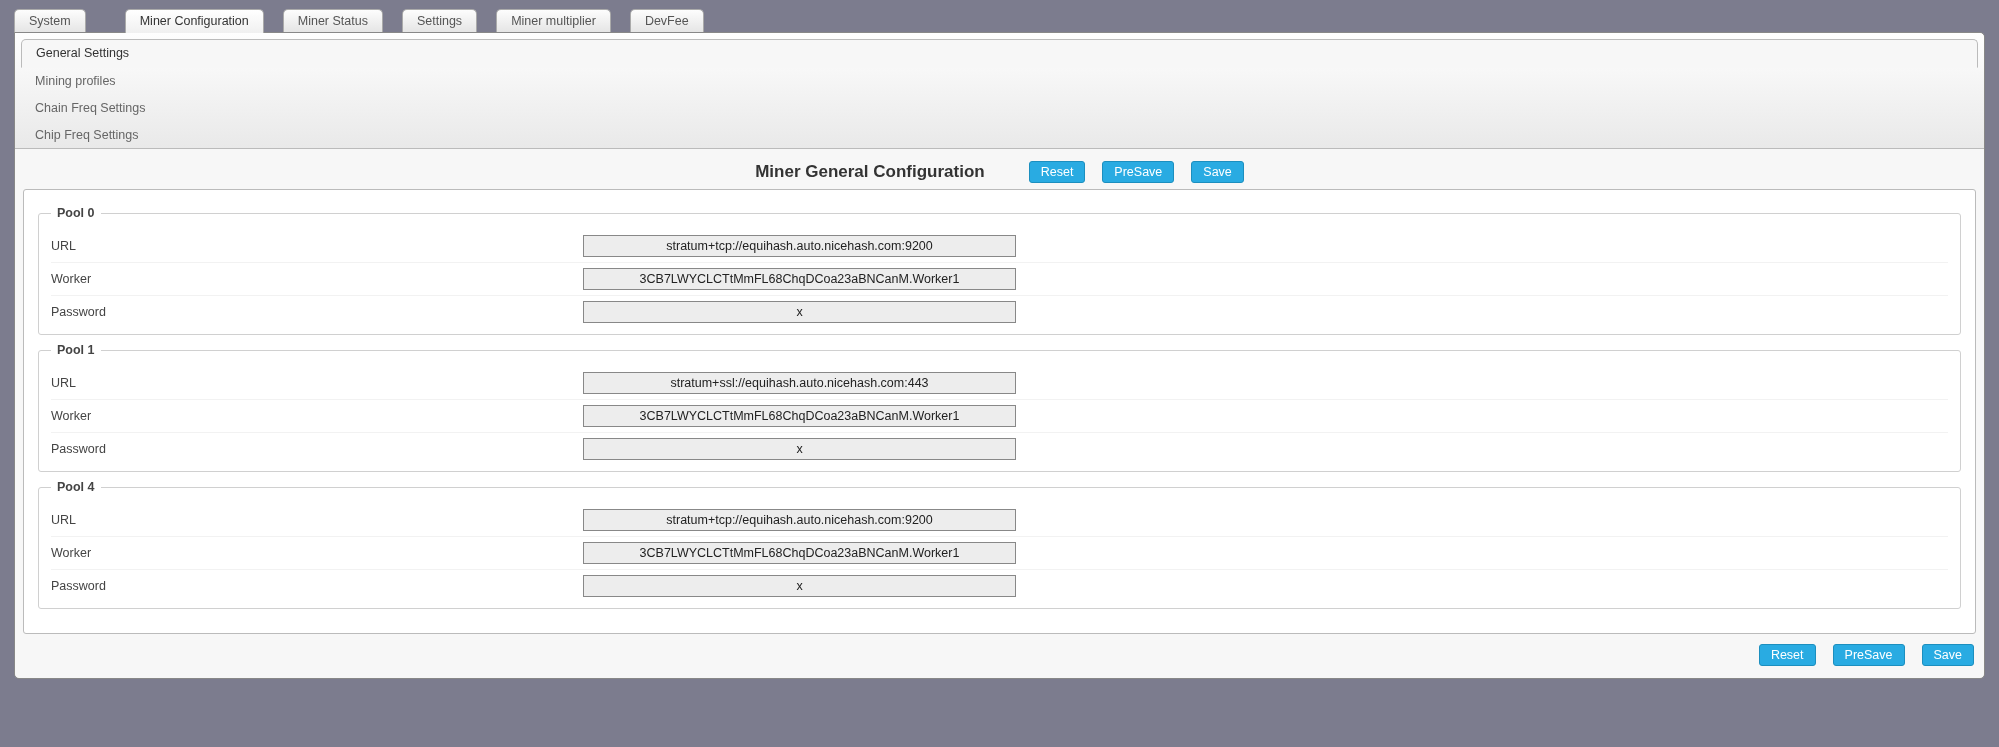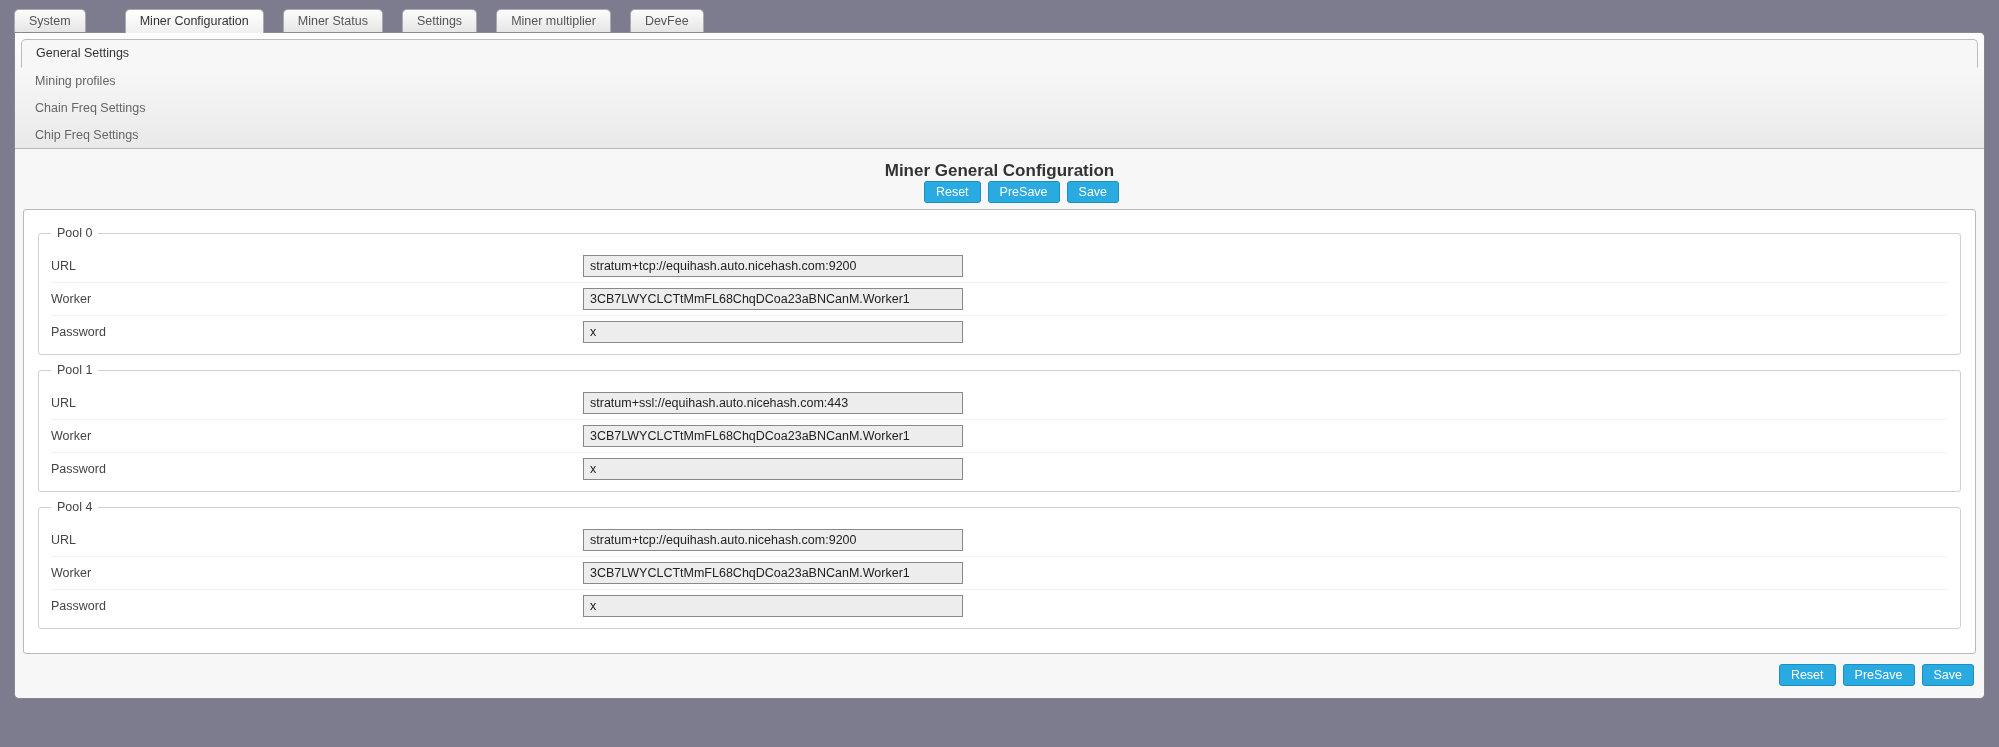--- a/index.html
+++ b/index.html
@@ -72,28 +72,27 @@
   .content-area {
     background: #f7f7f7;
     padding: 10px 8px 12px 8px;
     border-radius: 0 0 5px 5px;
   }
   .header-row {
     display: flex;
     align-items: center;
     justify-content: center;
     padding: 2px 2px 6px 2px;
-    flex-direction: column;
   }
   .page-title {
     font-size: 17px;
     font-weight: 700;
     color: #333;
   }
-  .btn-row { display:flex; gap:7px;padding-left:44px; }
+  .btn-row { display:flex; gap:17px;padding-left:44px; }
   .btn {
     background: #29abe2;
     color: #fff;
     border: 1px solid #1c8fbf;
     border-radius: 3px;
     padding: 3px 11px;
     font-size: 12.5px;
     cursor: pointer;
   }
   .form-panel {
@@ -104,45 +103,46 @@
   }
   fieldset.pool {
     border: 1px solid #d0d0d0;
     border-radius: 3px;
     margin: 0 0 8px 0;
     padding: 10px 12px 6px 12px;
   }
   fieldset.pool legend {
     padding: 0 6px;
     font-size: 12.5px;
-    font-weight: 400;
+    font-weight: 700;
     color: #444;
   }
   .field-row {
     display: flex;
     align-items: center;
     padding: 5px 0;
     border-bottom: 1px solid #f2f2f2;
     gap: 7px;
   }
   .field-row:last-child { border-bottom: none; }
   .field-label {
     width: 525px;
     flex: 0 0 525px;
     color: #444;
     font-size: 12.5px;
   }
   .field-input {
-    width: 380px;
+    width: 433px;
     padding: 3px 6px;
     font-size: 12.5px;
     font-family: inherit;
     background: #ededed;
     border: 1px solid #888;
     color: #222;
+    text-align: center;
   }
   .footer-row {
     display:flex;
     justify-content:flex-end;
     padding: 10px 2px 0 2px;
   }
 </style>
 </head>
 <body>
 

